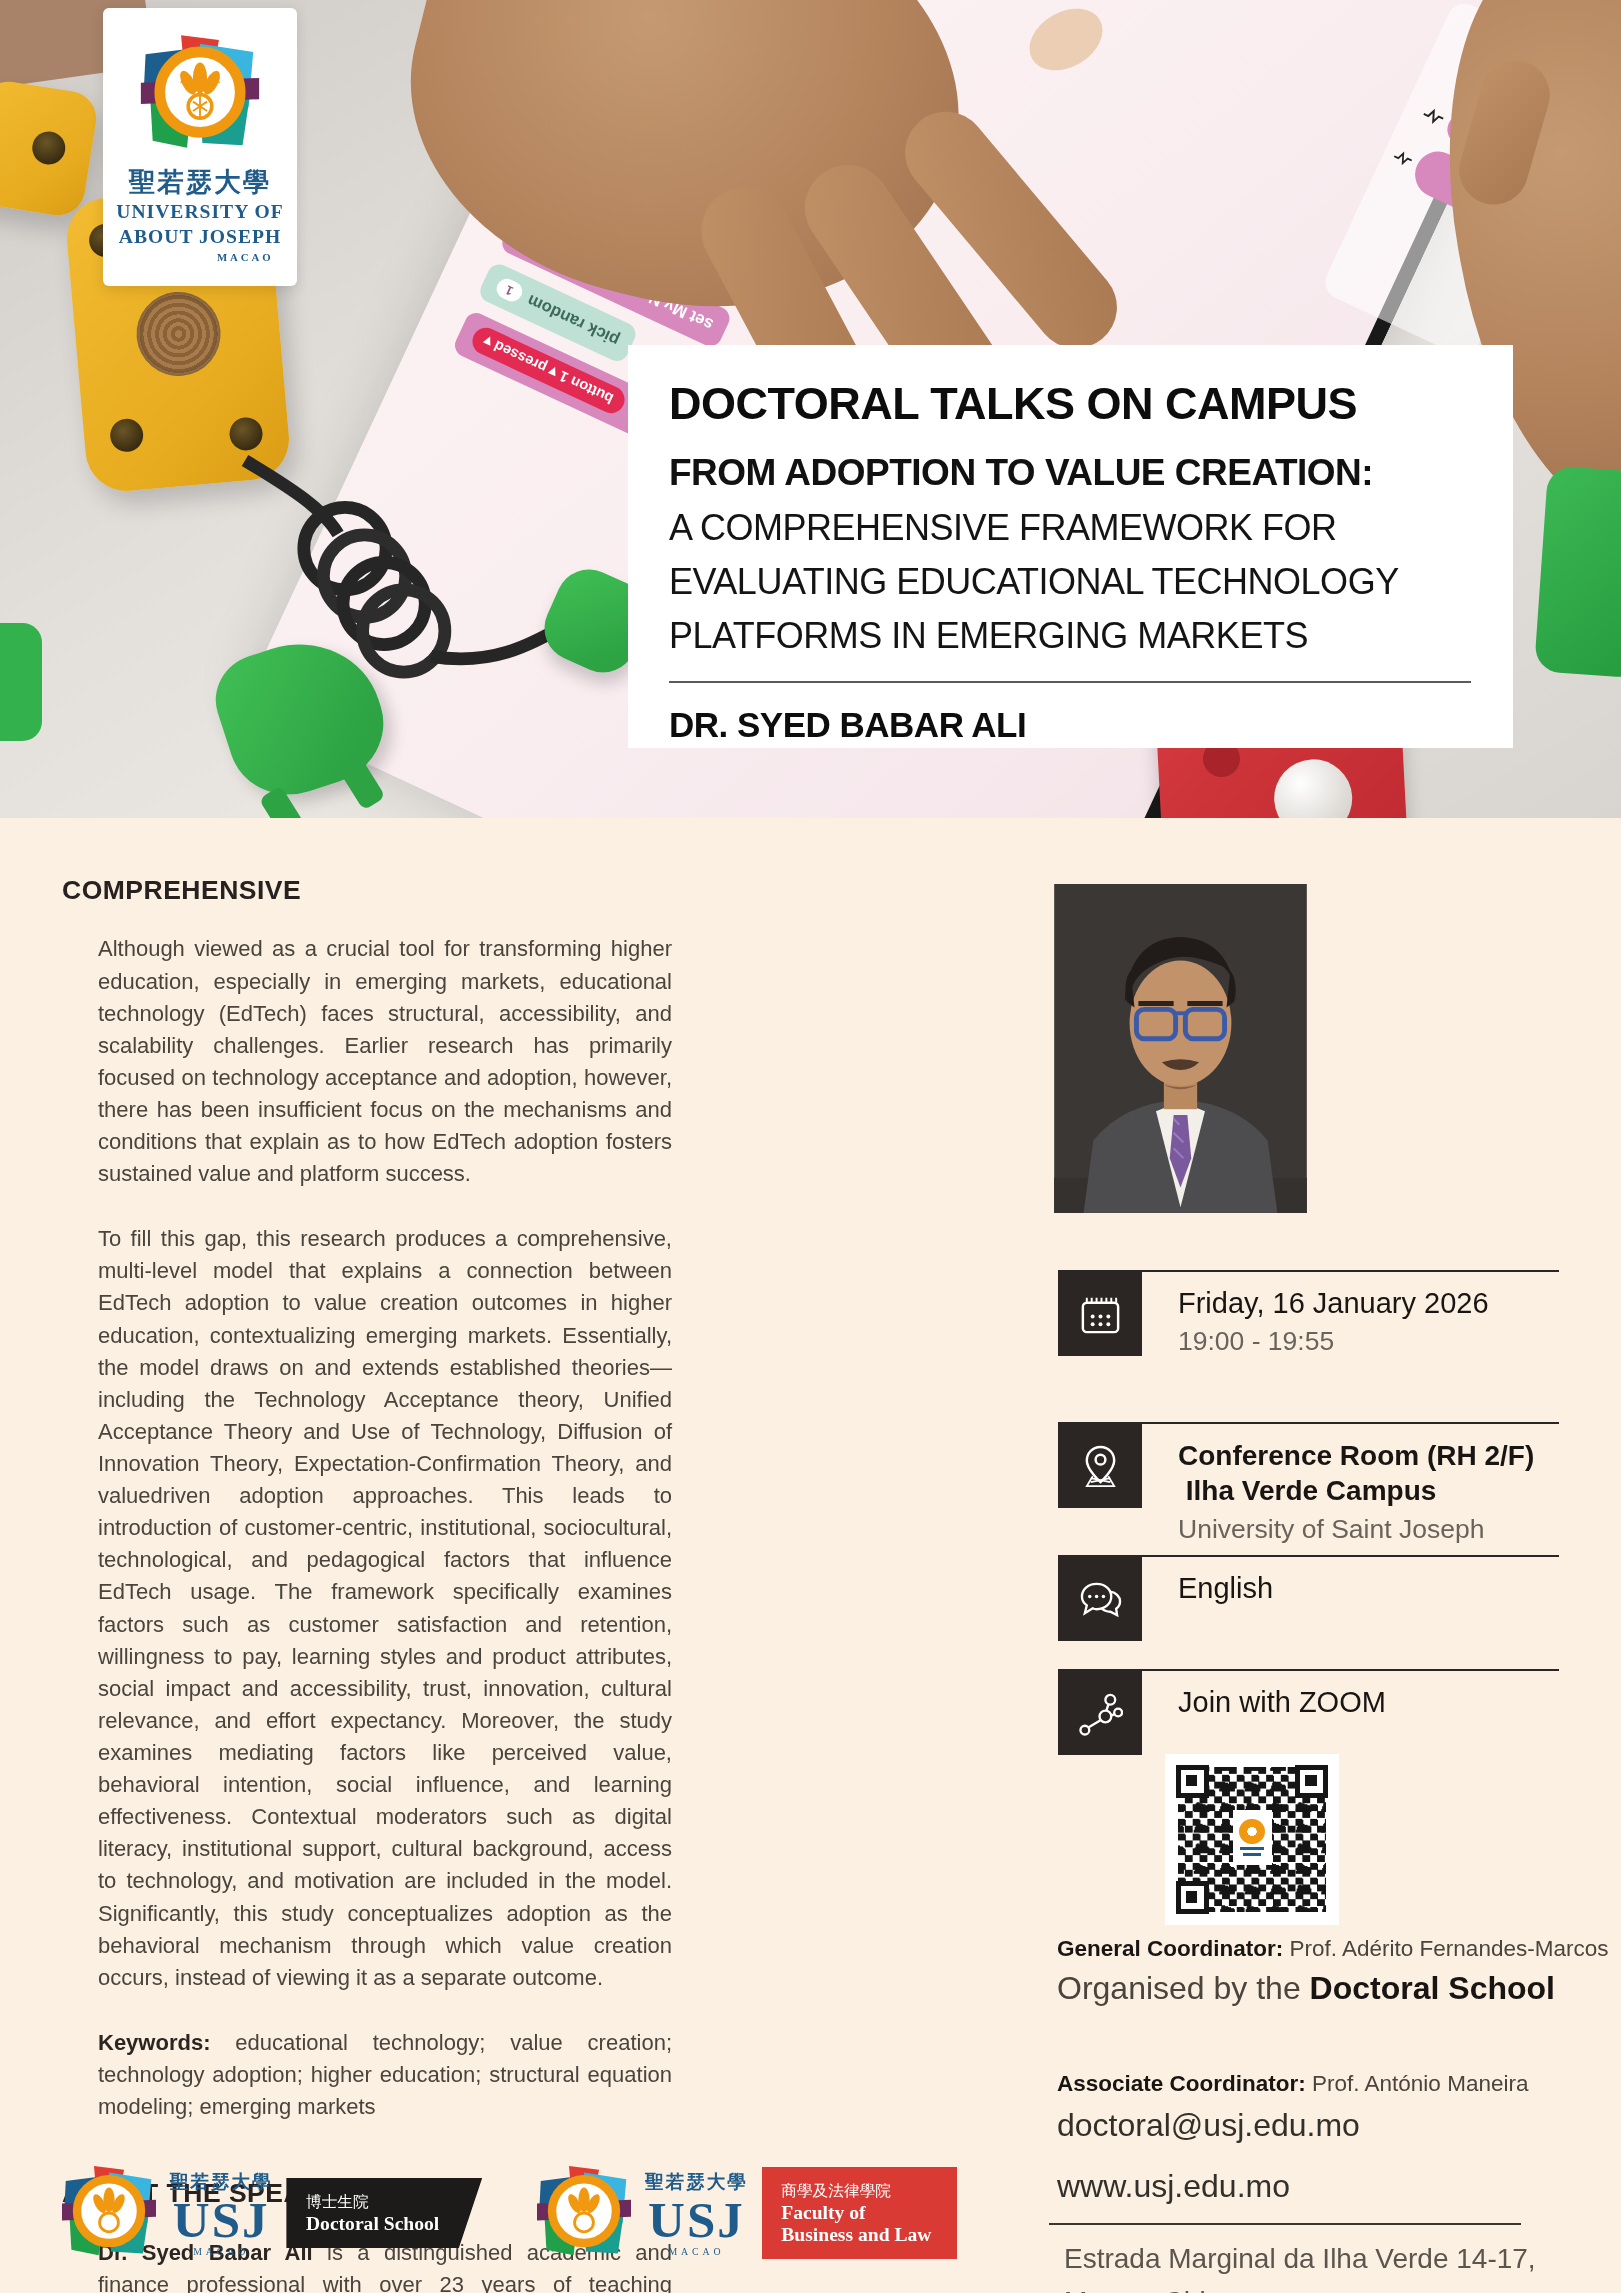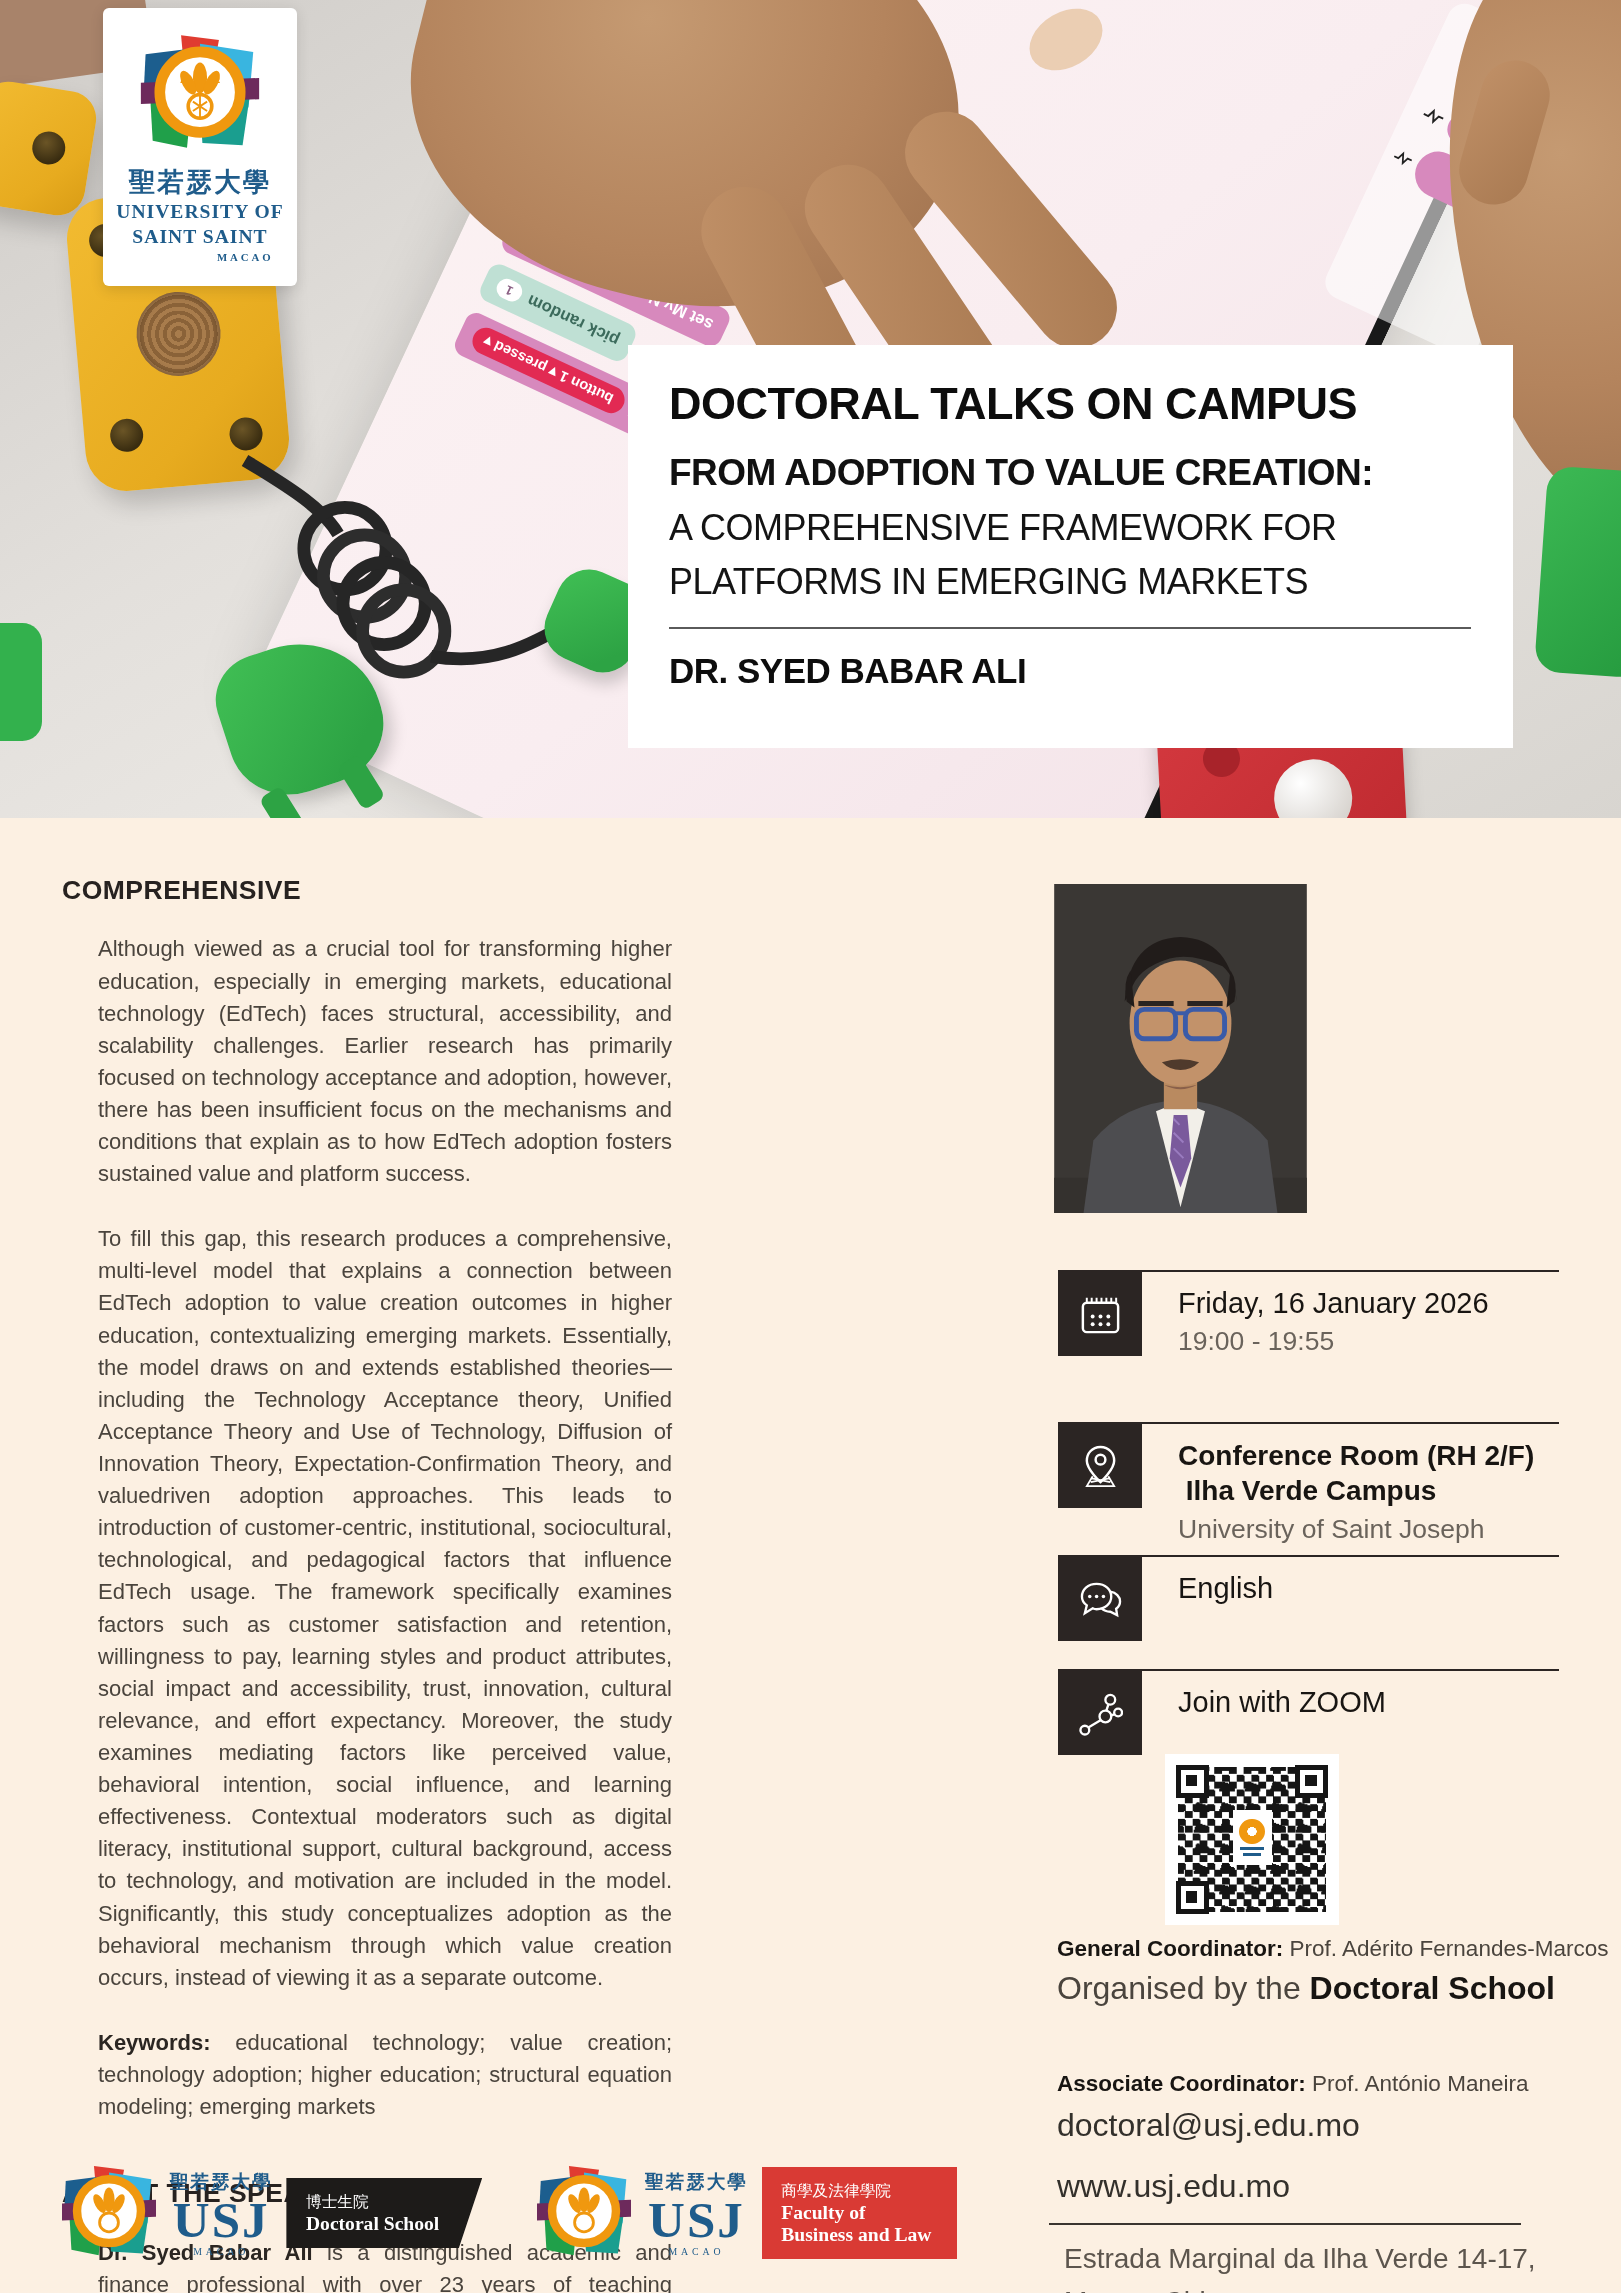--- a/index.html
+++ b/index.html
@@ -251,29 +251,30 @@
         <text x="33" y="42" font-size="10" fill="#f0980f" font-weight="bold">Α</text>
         <text x="59" y="42" font-size="10" fill="#f0980f" font-weight="bold">Ω</text>
         <ellipse cx="50" cy="38" rx="6" ry="13" fill="#f0980f"></ellipse>
         <ellipse cx="40" cy="42" rx="5" ry="11" fill="#f0980f" transform="rotate(-28 40 42)"></ellipse>
         <ellipse cx="60" cy="42" rx="5" ry="11" fill="#f0980f" transform="rotate(28 60 42)"></ellipse>
         <circle cx="50" cy="62" r="10" fill="none" stroke="#f0980f" stroke-width="3"></circle>
         <path d="M44,58 L56,66 M56,58 L44,66 M50,52 L50,72" stroke="#f0980f" stroke-width="1.6"></path>
       </svg>
       <div class="cn">聖若瑟大學</div>
       <div class="en">UNIVERSITY OF</div>
-      <div class="en">SAINT SAINT</div>
+      <div class="en">ABOUT JOSEPH</div>
       <div class="macao">MACAO</div>
     </div>
 
     <div class="title-box">
       <div class="t-series">DOCTORAL TALKS ON CAMPUS</div>
       <div class="t-sub-bold">FROM ADOPTION TO VALUE CREATION:</div>
       <div class="t-sub-wrap">
         <div class="t-sub-line">A COMPREHENSIVE FRAMEWORK FOR</div>
+        <div class="t-sub-line">EVALUATING EDUCATIONAL TECHNOLOGY</div>
         <div class="t-sub-line">PLATFORMS IN EMERGING MARKETS</div>
       </div>
       <div class="t-rule"></div>
       <div class="t-speaker">DR. SYED BABAR ALI</div>
     </div>
   </div>
 
   <div class="left-col">
     <h2 class="sec">COMPREHENSIVE</h2>
     <p class="body-p">Although viewed as a crucial tool for transforming higher education, especially in emerging markets, educational technology (EdTech) faces structural, accessibility, and scalability challenges. Earlier research has primarily focused on technology acceptance and adoption, however, there has been insufficient focus on the mechanisms and conditions that explain as to how EdTech adoption fosters sustained value and platform success.</p>

